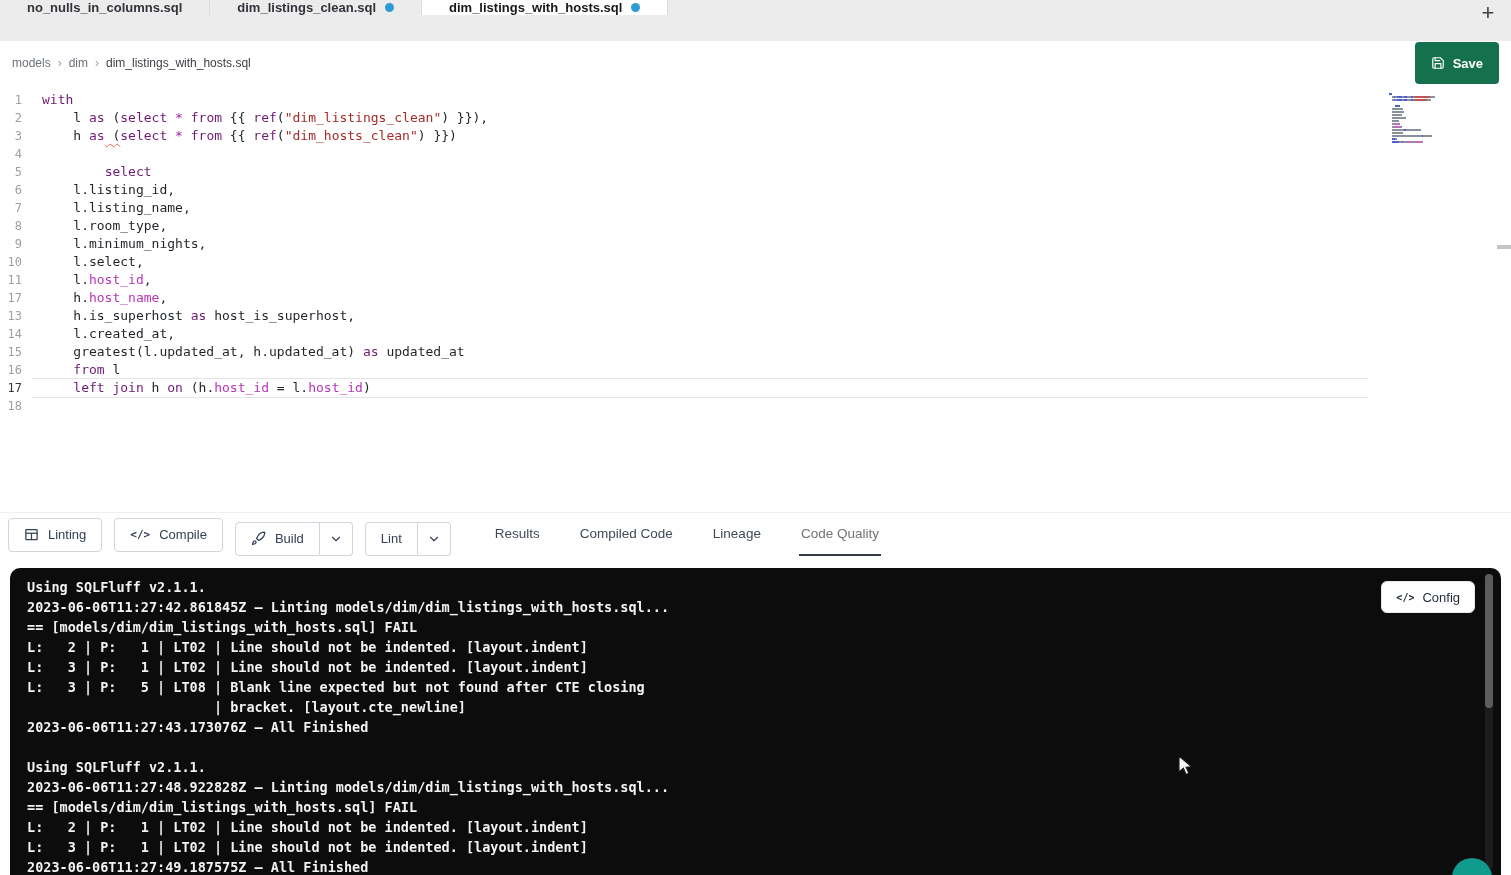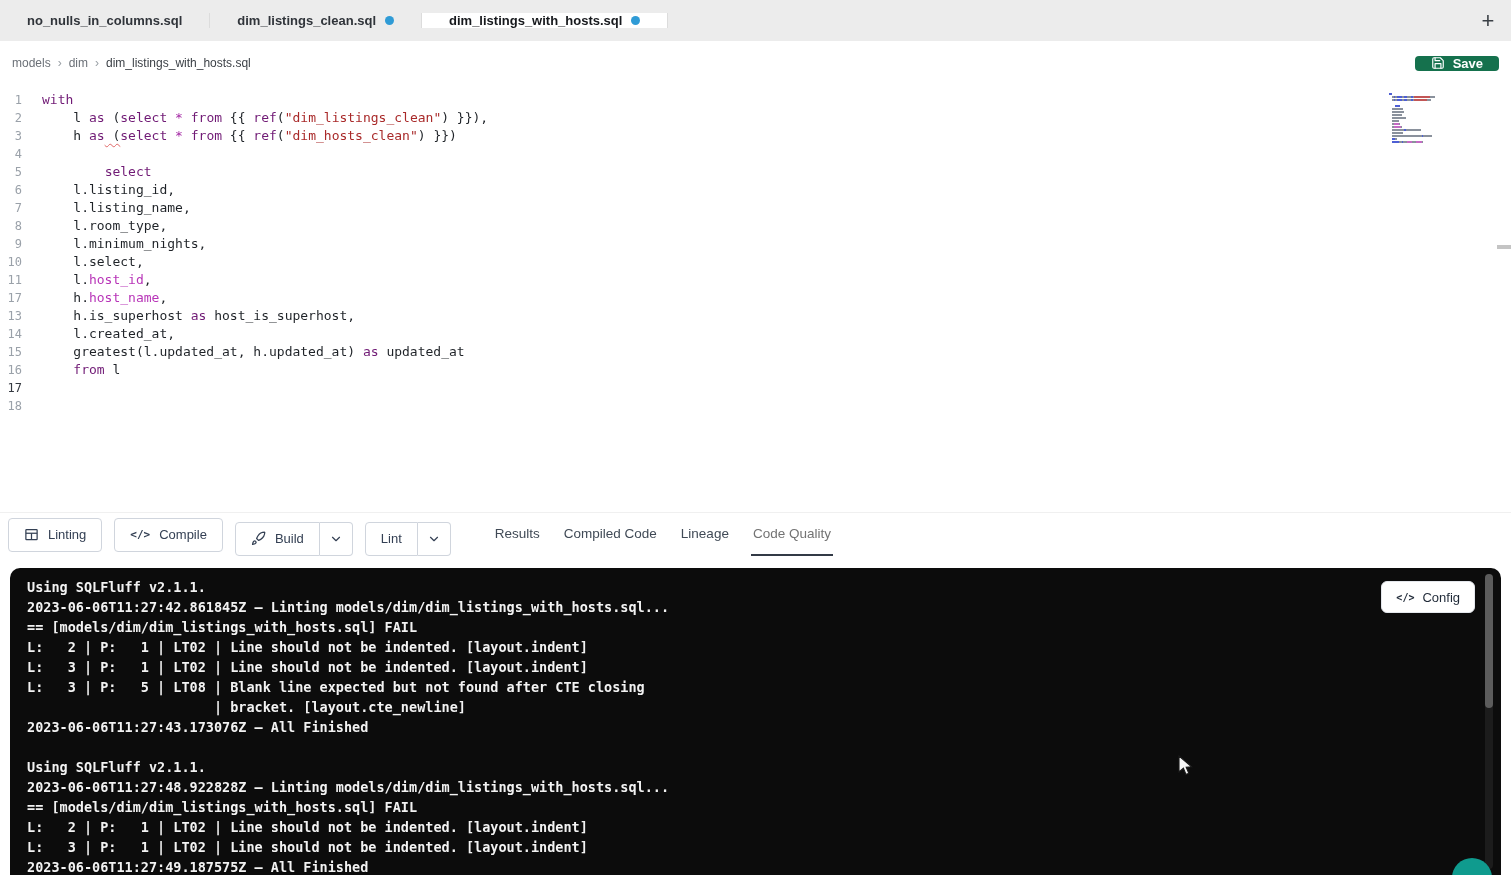--- a/index.html
+++ b/index.html
@@ -1,34 +1,34 @@
 <!DOCTYPE html>
 <html><head>
 <meta charset="utf-8">
 <style>
   * { box-sizing: border-box; margin: 0; padding: 0; }
   html,body { width:1511px; height:875px; overflow:hidden; background:#fff;
     font-family:"Liberation Sans", sans-serif; position:relative; }
 
   
-  .tab-bar { height:41px; background:#ececec; display:flex; align-items:center; }
+  .tab-bar { height:41px; background:#ececec; display:flex; align-items:flex-start; }
   .tab { display:flex; align-items:center; justify-content:center; gap:9px;
     padding:0 27px; font-size:13px; font-weight:600; color:#30343a;
     border-right:1px solid #dcdcdc; cursor:pointer; white-space:nowrap; }
   .tab.active { background:#fff; color:#16181c; }
   .dot { width:9px; height:9px; border-radius:50%; background:#2f9bd6; flex:none; }
   .add-tab { margin-left:auto; width:46px; display:flex; align-items:center;
     justify-content:center; font-size:22px; font-weight:300; color:#3a3f45; cursor:pointer; }
 
   
   .crumb-bar { height:44px; display:flex; align-items:center; padding:0 12px; background:#fff; }
   .crumbs { display:flex; align-items:center; gap:7px; font-size:12px; color:#6b7077; }
   .crumbs .sep { color:#9aa0a6; font-size:12px; }
   .crumbs .crumb:last-child { color:#3a3f45; }
-  .save-btn { margin-left:auto; height:15px; padding:0 16px; border:none; border-radius:4px;
+  .save-btn { margin-left:auto; height:42px; padding:0 16px; border:none; border-radius:4px;
     background:#15714d; color:#fff; font-size:13px; font-weight:600; display:flex;
     align-items:center; gap:8px; cursor:pointer; }
 
   
   .editor { position:relative; height:427px; font-family:"DejaVu Sans Mono", monospace;
     font-size:13px; padding-top:6px; background:#fff; }
   .code-line { display:flex; height:18px; line-height:18px; white-space:pre; }
   .gutter { flex:none; width:32px; text-align:right; padding-right:10px; color:#9aa1a9;
     font-size:12px; }
   .line-text { flex:1; max-width:1336px; padding-left:10px; color:#1f2328; }
@@ -52,21 +52,21 @@
   .toolbar { height:44px; display:flex; align-items:stretch; padding:0 8px;
     border-top:1px solid #f0f0f0; }
   .tb-left { display:flex; align-items:center; gap:12px; }
   .btn { height:34px; border:1px solid #d0d5dd; border-radius:4px; background:#fff;
     display:flex; align-items:center; gap:9px; padding:0 15px; font-size:13px;
     color:#344054; cursor:pointer; font-family:"Liberation Sans", sans-serif; }
   .btn-group { display:flex; align-items:flex-end;margin-top:8px; }
   .btn-group .main { border-radius:4px 0 0 4px; }
   .btn-group .chev { border-radius:0 4px 4px 0; border-left:none; padding:0 9px; }
   .code-glyph { font-family:"DejaVu Sans Mono", monospace; font-size:11px; font-weight:700; }
-  .panel-tabs { display:flex; align-items:stretch; gap:20px; margin-left:42px; }
+  .panel-tabs { display:flex; align-items:stretch; gap:36px; margin-left:42px; }
   .panel-tab { display:flex; align-items:center; font-size:13.5px; color:#404a56;
     border-bottom:2px solid transparent; cursor:pointer; padding:0 2px; }
   .panel-tab.active { color:#737373; border-bottom-color:#323a46; }
 
   
   .terminal { position:absolute; left:10px; right:10px; top:568px; bottom:0;
     background:#0c0c0c; border-radius:10px 10px 0 0; color:#f2f2f2; overflow:hidden;
     font-family:"DejaVu Sans Mono", monospace; font-size:13.5px; font-weight:700;
     line-height:20px; padding:9px 30px 0 17px; }
   .term-line { white-space:pre; }
@@ -134,21 +134,21 @@
       <div class="code-line"><span class="gutter">7</span><span class="line-text"><span class="t">    l.listing_name,</span></span></div>
       <div class="code-line"><span class="gutter">8</span><span class="line-text"><span class="t">    l.room_type,</span></span></div>
       <div class="code-line"><span class="gutter">9</span><span class="line-text"><span class="t">    l.minimum_nights,</span></span></div>
       <div class="code-line"><span class="gutter">10</span><span class="line-text"><span class="t">    l.select,</span></span></div>
       <div class="code-line"><span class="gutter">11</span><span class="line-text"><span class="t">    l.</span><span class="p">host_id</span><span class="t">,</span></span></div>
       <div class="code-line"><span class="gutter">17</span><span class="line-text"><span class="t">    h.</span><span class="p">host_name</span><span class="t">,</span></span></div>
       <div class="code-line"><span class="gutter">13</span><span class="line-text"><span class="t">    h.is_superhost </span><span class="k">as</span><span class="t"> host_is_superhost,</span></span></div>
       <div class="code-line"><span class="gutter">14</span><span class="line-text"><span class="t">    l.created_at,</span></span></div>
       <div class="code-line"><span class="gutter">15</span><span class="line-text"><span class="t">    greatest(l.updated_at, h.updated_at) </span><span class="k">as</span><span class="t"> updated_at</span></span></div>
       <div class="code-line"><span class="gutter">16</span><span class="line-text"><span class="t">    </span><span class="k">from</span><span class="t"> l</span></span></div>
-      <div class="code-line current-line"><span class="gutter">17</span></div>
+      <div class="code-line current-line"><span class="gutter">17</span><span class="line-text"><span class="t">    </span><span class="k">left join</span><span class="t"> h </span><span class="k">on</span><span class="t"> (h.</span><span class="p">host_id</span><span class="t"> = l.</span><span class="p">host_id</span><span class="t">)</span></span></div>
       <div class="code-line"><span class="gutter">18</span><span class="line-text"></span></div>
     </div>
   <div class="minimap" id="minimap">
       <div class="mm-row" style="padding-left: 0px;"><span class="mm-seg mm-k" style="width: 3.2px;"></span></div>
       <div class="mm-row" style="padding-left: 3.2px;"><span class="mm-seg mm-t" style="width: 1.6px;"></span><span class="mm-seg mm-k" style="width: 1.6px;"></span><span class="mm-seg mm-t" style="width: 1.6px;"></span><span class="mm-seg mm-k" style="width: 4.8px;"></span><span class="mm-seg mm-t" style="width: 0.8px;"></span><span class="mm-seg mm-o" style="width: 0.8px;"></span><span class="mm-seg mm-t" style="width: 0.8px;"></span><span class="mm-seg mm-k" style="width: 3.2px;"></span><span class="mm-seg mm-t" style="width: 3.2px;"></span><span class="mm-seg mm-k" style="width: 2.4px;"></span><span class="mm-seg mm-t" style="width: 0.8px;"></span><span class="mm-seg mm-s" style="width: 16px;"></span><span class="mm-seg mm-t" style="width: 4.8px;"></span></div>
       <div class="mm-row" style="padding-left: 3.2px;"><span class="mm-seg mm-t" style="width: 1.6px;"></span><span class="mm-seg mm-k" style="width: 1.6px;"></span><span class="mm-seg mm-sq" style="width: 1.6px;"></span><span class="mm-seg mm-k" style="width: 4.8px;"></span><span class="mm-seg mm-t" style="width: 0.8px;"></span><span class="mm-seg mm-o" style="width: 0.8px;"></span><span class="mm-seg mm-t" style="width: 0.8px;"></span><span class="mm-seg mm-k" style="width: 3.2px;"></span><span class="mm-seg mm-t" style="width: 3.2px;"></span><span class="mm-seg mm-k" style="width: 2.4px;"></span><span class="mm-seg mm-t" style="width: 0.8px;"></span><span class="mm-seg mm-s" style="width: 13.6px;"></span><span class="mm-seg mm-t" style="width: 4px;"></span></div>
       <div class="mm-row"></div>
       <div class="mm-row" style="padding-left: 6.4px;"><span class="mm-seg mm-k" style="width: 4.8px;"></span></div>
       <div class="mm-row" style="padding-left: 3.2px;"><span class="mm-seg mm-t" style="width: 10.4px;"></span></div>
       <div class="mm-row" style="padding-left: 3.2px;"><span class="mm-seg mm-t" style="width: 12px;"></span></div>

